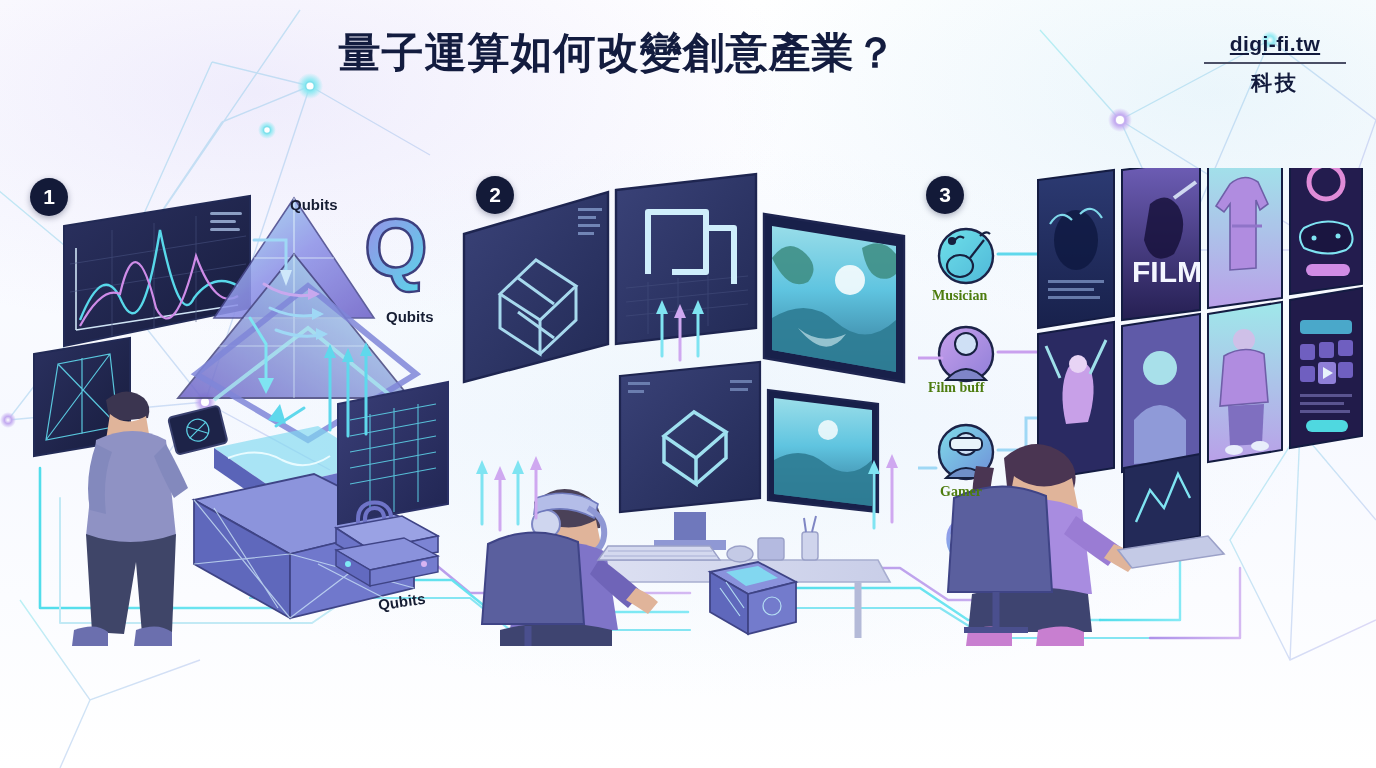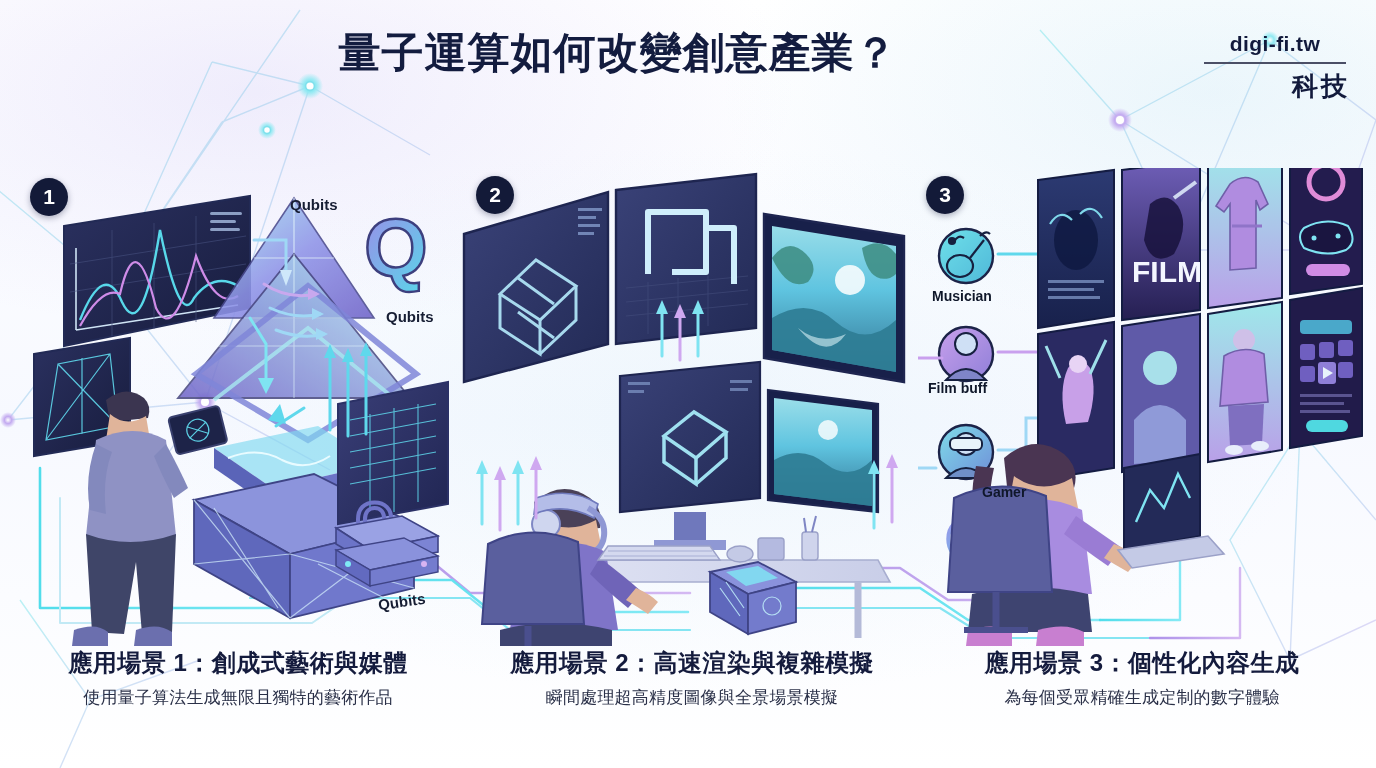--- a/index.html
+++ b/index.html
@@ -28,45 +28,45 @@
     position:absolute;left:0;right:0;top:28px;text-align:center;
     padding:0 260px 0 120px;
   }
   .title-line{
     font-size:42px;font-weight:bold;color:#131c3f;line-height:1.18;
     letter-spacing:1px;white-space:nowrap;
   }
   .brand{
     position:absolute;right:26px;top:32px;text-align:center;width:150px;
   }
-  .brand-top{font-size:21px;font-weight:bold;color:#121a3c;letter-spacing:.4px;}
+  .brand-top{font-size:21px;font-weight:bold;color:#121a3c;letter-spacing:.4px;text-decoration:underline;}
   .brand-rule{height:2px;background:#4b4f66;margin:6px 4px 5px 4px;}
-  .brand-sub{font-size:26px;font-weight:bold;color:#121a3c;letter-spacing:3px;text-align:right;}
+  .brand-sub{font-size:21px;font-weight:bold;color:#121a3c;letter-spacing:3px;}
 
   
   .band{position:absolute;top:168px;left:0;width:1376px;height:478px;z-index:10;}
   .panel{position:absolute;top:0;height:478px;}
   .p1{left:18px;width:440px;}
   .p2{left:458px;width:460px;}
   .p3{left:918px;width:448px;}
 
   .badge{
     position:absolute;width:38px;height:38px;border-radius:50%;
     background:#131a38;color:#fff;font-size:21px;font-weight:bold;
     display:flex;align-items:center;justify-content:center;z-index:25;
     box-shadow:0 2px 6px rgba(20,25,60,.35);
   }
 
   .lbl{
     position:absolute;font-size:15px;font-weight:bold;color:#161d33;
     white-space:nowrap;z-index:24;
   }
   .persona-lbl{
-    position:absolute;font-size:14px;font-weight:bold;color:#0f172a;
-    white-space:nowrap;z-index:24;
+    position:absolute;font-size:14px;font-weight:bold;color:#4d7c0f;
+    white-space:nowrap;z-index:24;font-family:Liberation Serif, serif;
   }
 
   
   .captions{position:absolute;top:648px;left:0;width:1376px;height:120px;z-index:30;}
   .cap{position:absolute;top:0;text-align:center;}
   .cap1{left:8px;width:460px;}
   .cap2{left:462px;width:460px;}
   .cap3{left:912px;width:460px;}
   .cap-title{
     font-size:24px;font-weight:bold;color:#141b3d;line-height:1.25;
@@ -654,32 +654,18 @@
           <path d="M206 300 L282 286 L282 368 L206 382 Z" fill="#232a58" stroke="#161d44" stroke-width="2"></path>
           <g stroke="#7fe4f2" stroke-width="2.4" fill="none">
             <path d="M218 354 L232 322 L246 340 L260 306 L272 330"></path>
           </g>
           <path d="M200 382 L290 368 L306 386 L214 400 Z" fill="#c4cae6" stroke="#9ba1c8" stroke-width="1.6"></path>
         </g>
       </svg>
 
       <div class="persona-lbl" style="left:14px;top:120px;">Musician</div>
       <div class="persona-lbl" style="left:10px;top:212px;">Film buff</div>
-      <div class="persona-lbl" style="left:22px;top:316px;margin-left:42px;">Gamer</div>
+      <div class="persona-lbl" style="left:22px;top:316px;">Gamer</div>
     </div>
   </div>
 
-  <div class="captions">
-    <div class="cap cap1">
-      <div class="cap-title">應用場景 1：創成式藝術與媒體</div>
-      <div class="cap-sub">使用量子算法生成無限且獨特的藝術作品</div>
-    </div>
-    <div class="cap cap2">
-      <div class="cap-title">應用場景 2：高速渲染與複雜模擬</div>
-      <div class="cap-sub">瞬間處理超高精度圖像與全景場景模擬</div>
-    </div>
-    <div class="cap cap3">
-      <div class="cap-title">應用場景 3：個性化內容生成</div>
-      <div class="cap-sub">為每個受眾精確生成定制的數字體驗</div>
-    </div>
-  </div>
 
 </div>
 
 </body></html>

